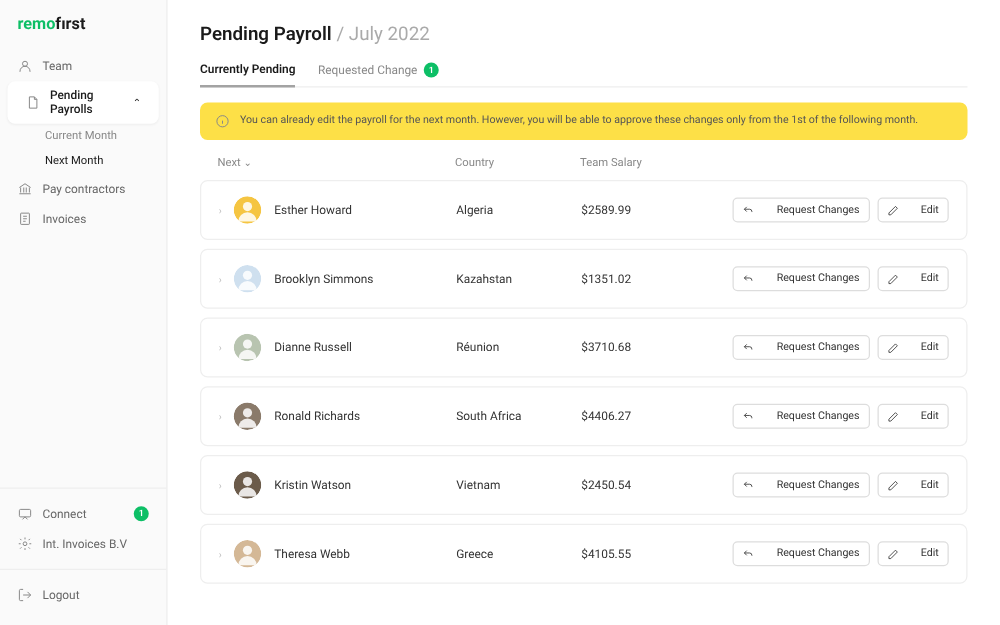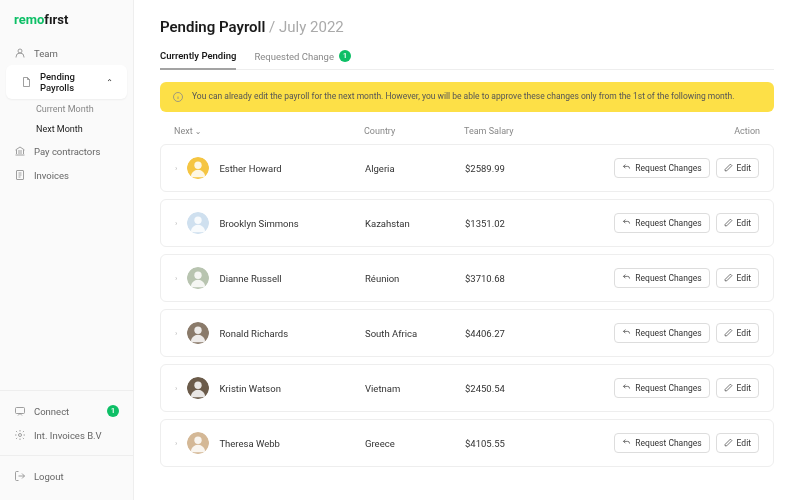--- a/index.html
+++ b/index.html
@@ -23,21 +23,21 @@
 .tab{padding:0 0 7px;font-size:9.5px;color:#888;cursor:pointer;display:flex;align-items:center;gap:5px}
 .tab.active{color:#1a1a1a;font-weight:600;border-bottom:2px solid #a3a3a3;margin-bottom:-1px}
 .notice{background:#fde047;border-radius:6px;padding:9px 12px;font-size:8.5px;color:#555;display:flex;gap:8px;align-items:flex-start;margin-bottom:14px}
 .thead{display:grid;grid-template-columns:190px 100px 110px 1fr;padding:0 14px 8px;font-size:9px;color:#888}
 .thead .act{text-align:right}
 .row{display:grid;grid-template-columns:190px 100px 110px 1fr;align-items:center;padding:12px 14px;border:1px solid #eee;border-radius:6px;margin-bottom:7px;font-size:9.5px;color:#333}
 .namecell{display:flex;align-items:center;gap:10px}
 .exp{color:#bbb;font-size:8px;cursor:pointer}
 .avatar{width:22px;height:22px;border-radius:50%;flex-shrink:0}
 .actions{display:flex;gap:6px;justify-content:flex-end}
-.btn{border:1px solid #ddd;background:#fff;border-radius:4px;padding:4px 7px;font-size:8.5px;color:#333;display:flex;align-items:flex-start;gap:4px;cursor:pointer}
+.btn{border:1px solid #ddd;background:#fff;border-radius:4px;padding:4px 7px;font-size:8.5px;color:#333;display:flex;align-items:center;gap:18px;cursor:pointer}
 .btn svg{width:9px;height:9px;stroke:#333;stroke-width:1.8;fill:none}
 </style>
 </head>
 <body>
 
 <div class="sidebar">
   <div class="logo"><span>remo</span><span class="dark">fırst</span></div>
   <div class="nav">
     <div class="nav-item">
         <svg class="ico" viewBox="0 0 24 24">
@@ -109,21 +109,20 @@
       <svg class="ico" viewBox="0 0 24 24">
         <circle cx="12" cy="12" r="9"></circle>
         <path d="M12 8v.01M12 11v5"></path>
       </svg>
       <span>You can already edit the payroll for the next month. However, you will be able to approve these changes only from the 1st of the following month.</span>
     </div>
   <div class="thead">
     <div><span>Next</span> <span style="font-size:8px">⌄</span></div>
     <div>Country</div>
     <div>Team Salary</div>
-    <div class="act">Action</div>
   </div>
   <div id="rows">
       <div class="row">
         <div class="namecell">
           <span class="exp">›</span>
           <svg class="avatar" viewBox="0 0 24 24">
             <circle cx="12" cy="12" r="12" fill="#f5c542"></circle>
             <circle cx="12" cy="9" r="4" fill="#fff" opacity=".85"></circle>
             <path d="M4 22a8 8 0 0116 0" fill="#fff" opacity=".85"></path>
           </svg>

